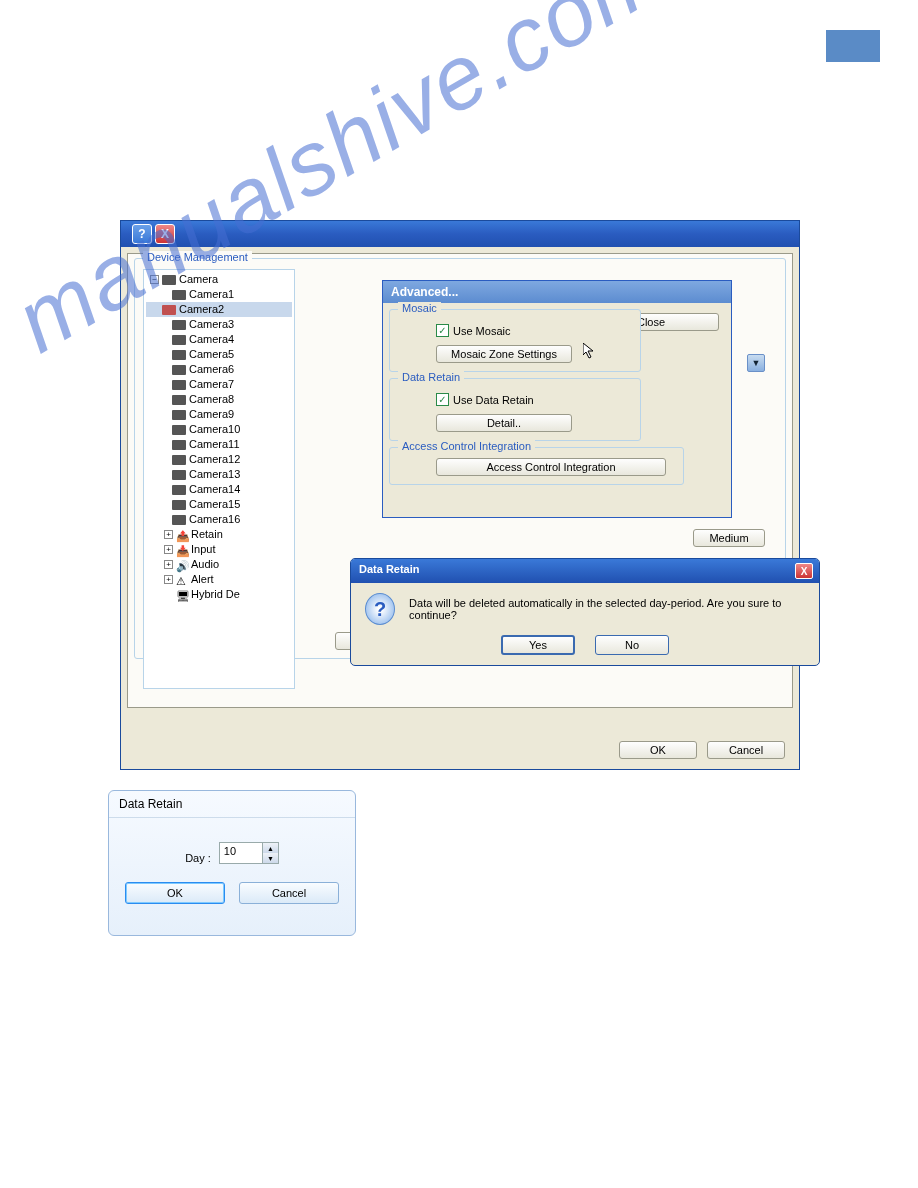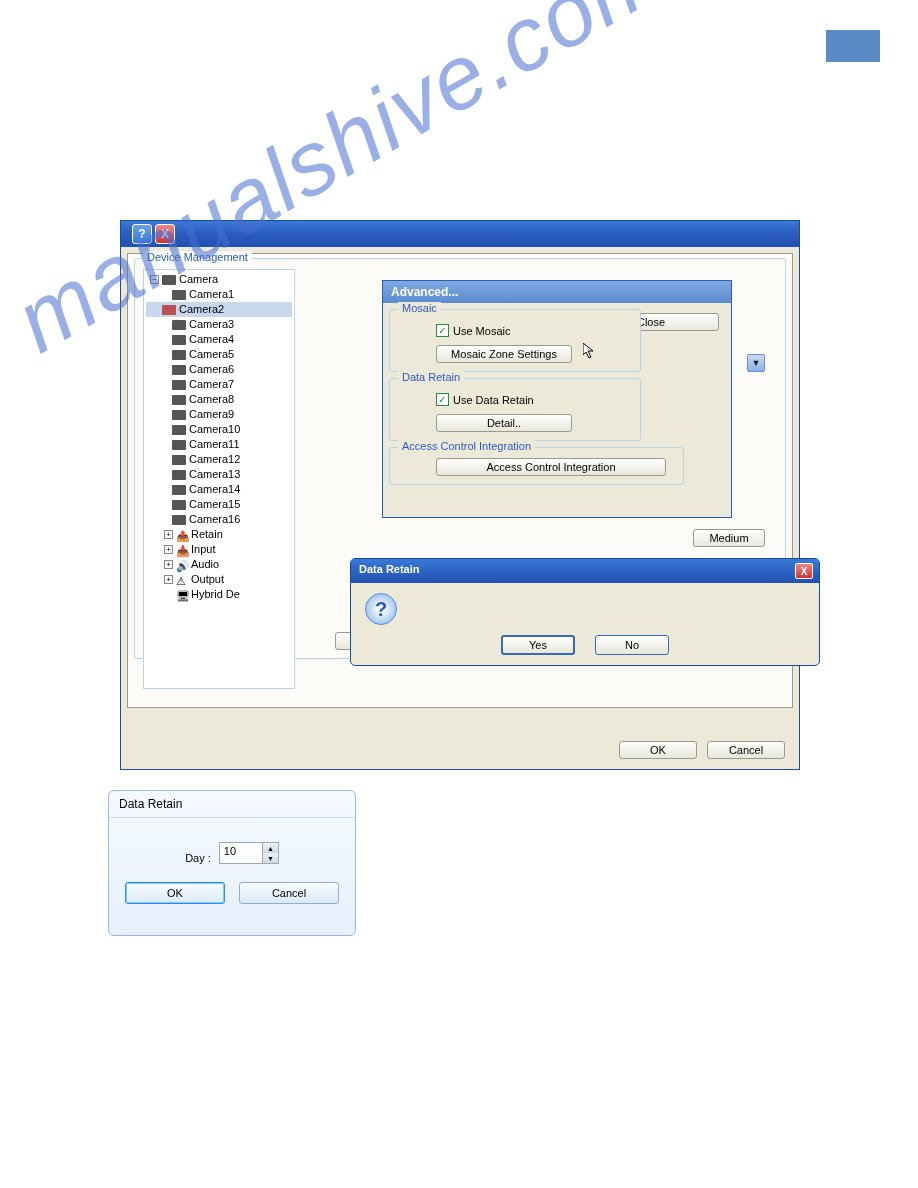--- a/index.html
+++ b/index.html
@@ -451,21 +451,21 @@
               <span>Input</span>
             </div>
           <div class="node sub2">
               <span class="expander">+</span>
               <span class="smicon">🔊</span>
               <span>Audio</span>
             </div>
           <div class="node sub2">
               <span class="expander">+</span>
               <span class="smicon">⚠</span>
-              <span>Output</span>
+              <span>Alert</span>
             </div>
           <div class="node sub2" style="padding-left:30px;">
               <span class="smicon">🖥</span>
               <span>Hybrid De</span>
             </div>
         </div>
 
         <div class="dropdown-arrow">▼</div>
 
         <div class="faded-right">
@@ -525,20 +525,21 @@
   </div>
 </div>
 
 <div class="msgbox">
   <div class="msg-title">
     <span>Data Retain</span>
     <div class="msg-closebtn">X</div>
   </div>
   <div class="msg-body">
     <div class="qicon">?</div>
+    <div>Data will be deleted automatically in the selected day-period. Are you sure to continue?</div>
   </div>
   <div class="msg-buttons">
     <button class="btn primary">Yes</button>
     <button class="btn">No</button>
   </div>
 </div>
 
 <div class="dr-small">
   <div class="dr-title">Data Retain</div>
   <div class="dr-body">

